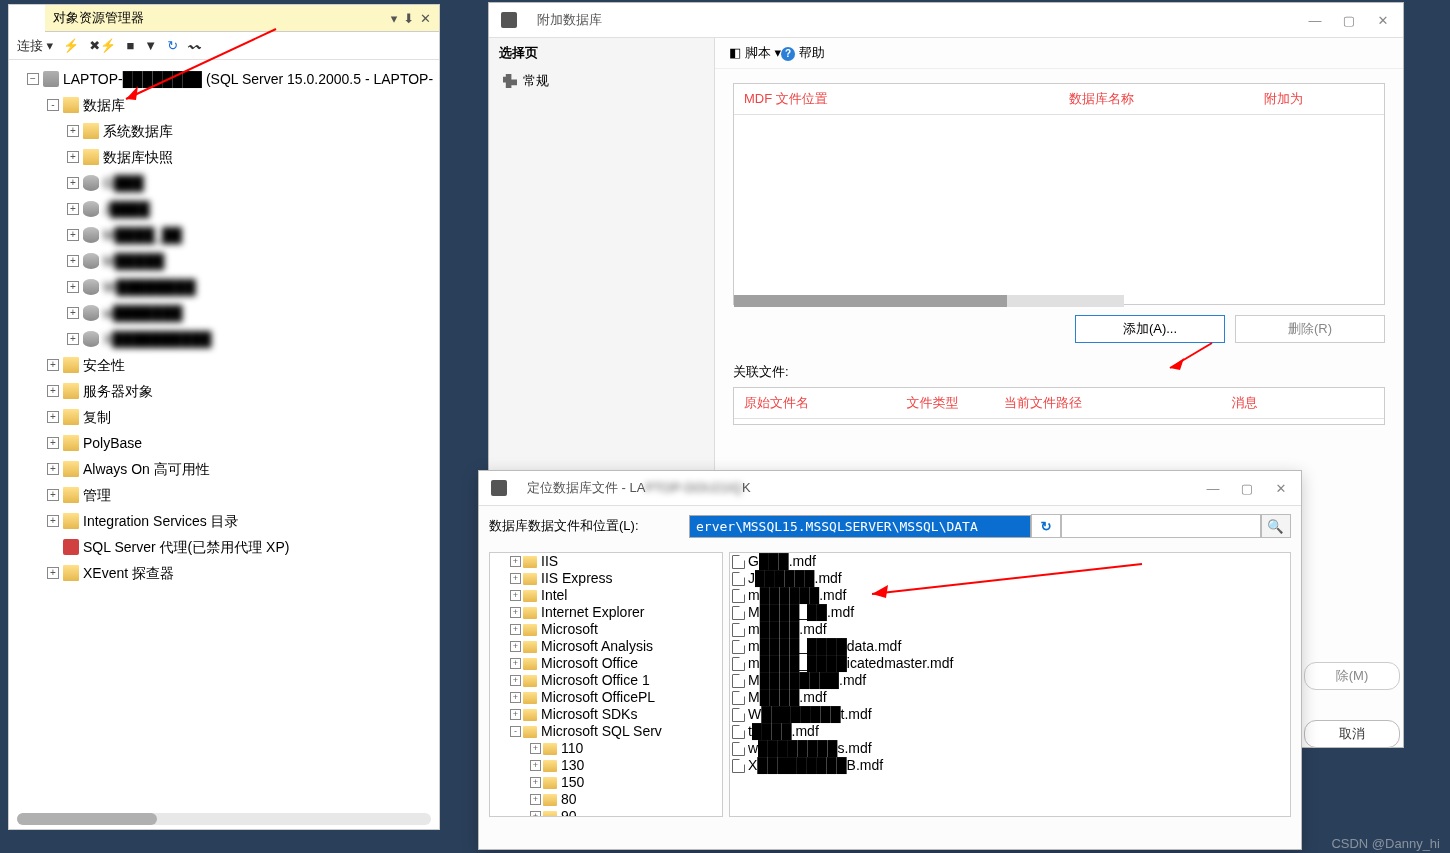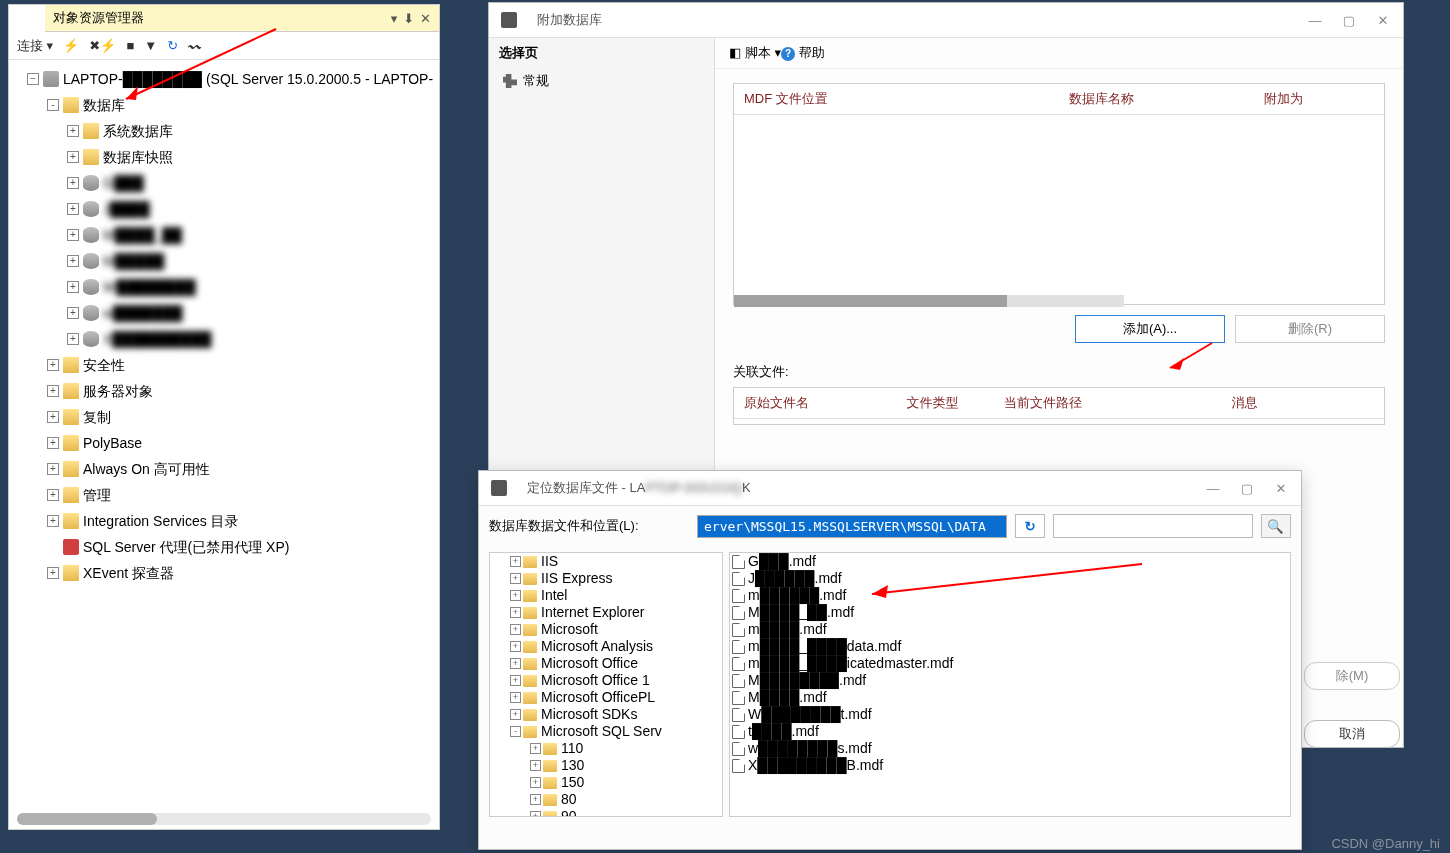--- a/index.html
+++ b/index.html
@@ -42,39 +42,39 @@
 .dlg-left-hdr { padding: 6px 10px; font-weight: bold; font-size: 13px; }
 .dlg-left-item { padding: 4px 14px; display: flex; align-items: center; gap: 6px; font-size: 13px; }
 .wrench { width: 14px; height: 14px; background: #666; clip-path: polygon(20% 0,60% 0,60% 40%,100% 40%,100% 80%,60% 80%,60% 100%,20% 100%,20% 60%,0 60%,0 20%,20% 20%); }
 .dlg-left-conn { margin-top: auto; border-top: 1px solid #ddd; padding: 8px 10px; background: #f5f5f5; }
 .dlg-right { flex: 1; padding: 0; }
 .dlg-right-tb { padding: 6px 14px; border-bottom: 1px solid #eee; display: flex; align-items: center; font-size: 13px; }
 .help-ico { width: 14px; height: 14px; border-radius: 50%; background: #2a7fd6; color: #fff; text-align: center; line-height: 14px; font-size: 10px; font-weight: bold; display: inline-block; }
 .dlg-right-content { padding: 14px 18px; }
 .fieldset-title { font-size: 13px; margin-bottom: 6px; }
 .grid-box { border: 1px solid #ccc; height: 222px; margin-bottom: 4px; background: #fff; }
-.grid-hdr { display: flex; border-bottom: 1px solid #e0e0e0; font-size: 13px; color: #7f1d1d; padding: 4px 0; }
+.grid-hdr { display: flex; border-bottom: 1px solid #e0e0e0; font-size: 13px; color: #ef4444; padding: 4px 0; }
 .grid-hdr div { padding: 2px 10px; }
 .grid-scroll { margin-top: 180px; height: 12px; width: 60%; background: #e0e0e0; }
 .grid-scroll::after { content: ""; display: block; width: 70%; height: 12px; background: #a0a0a0; }
 .btn-row { display: flex; justify-content: flex-end; gap: 10px; margin: 10px 0 20px; }
 .std-btn { border: 1px solid #2a7fd6; background: #fff; padding: 4px 0; width: 150px; font-size: 13px; cursor: pointer; text-align: center; font-family: inherit; }
 .std-btn.gray { border-color: #ccc; color: #888; }
 .grid-box2 { border: 1px solid #ccc; height: 38px; background: #fff; }
 
 
 .locate-dlg { position: absolute; left: 478px; top: 470px; width: 824px; height: 380px; background: #fcfcfc; border: 1px solid #bbb; box-shadow: 0 4px 16px rgba(0,0,0,0.2); }
 .loc-body { display: flex; padding: 10px; gap: 6px; height: 285px; }
 .loc-left { width: 234px; border: 1px solid #ccc; overflow: hidden; font-family: "Consolas", monospace; font-size: 14px; background: #fff; }
 .loc-right-files { flex: 1; border: 1px solid #ccc; overflow: hidden; font-family: "Consolas", monospace; font-size: 14px; background: #fff; }
 .loc-row { display: flex; align-items: center; padding: 0 2px; line-height: 17px; white-space: nowrap; }
 .loc-row .fexp { width: 11px; height: 11px; border: 1px solid #888; text-align: center; line-height: 9px; font-size: 9px; margin-right: 2px; color: #666; }
 .file-ico { width: 13px; height: 14px; border: 1px solid #666; border-radius: 1px 1px 0 0; margin-right: 3px; position: relative; display: inline-block; }
 .file-ico::after { content: ""; position: absolute; right: -1px; top: -1px; border: 3px solid transparent; border-top-color: #fff; border-right-color: #fff; }
-.loc-path-row { display: flex; align-items: center; padding: 8px 10px 4px; gap: 8px; }
+.loc-path-row { display: flex; align-items: center; padding: 8px 10px 4px; }
 .loc-path-input { flex: 1; border: 1px solid #aaa; padding: 3px 6px; background: #0a6ed1; color: #fff; font-family: "Consolas", monospace; font-size: 13px; }
 .refresh-btn { width: 30px; height: 24px; border: 1px solid #bbb; background: #fff; cursor: pointer; color: #0a6ed1; font-weight: bold; }
 .search-box { width: 200px; height: 24px; border: 1px solid #bbb; }
 .search-btn { width: 30px; height: 24px; border: 1px solid #bbb; background: #f4f4f4; cursor: pointer; }
 
 
 .bottom-btns { position: absolute; right: 50px; top: 662px; display: flex; flex-direction: column; gap: 30px; }
 .bottom-btns .std-btn { width: 96px; border-radius: 12px; }
 
 

